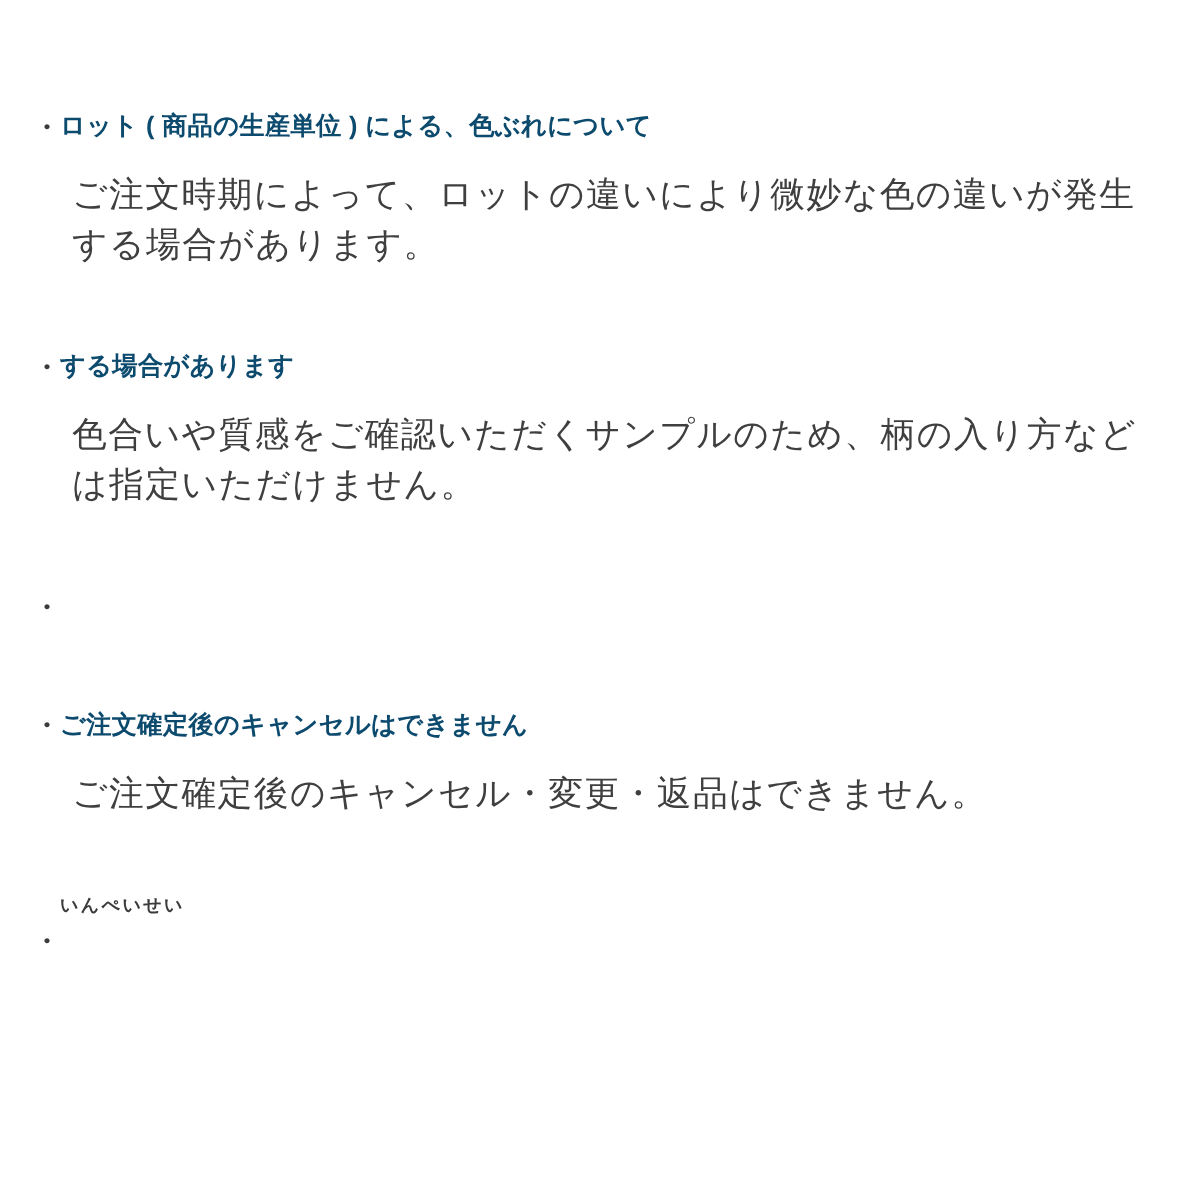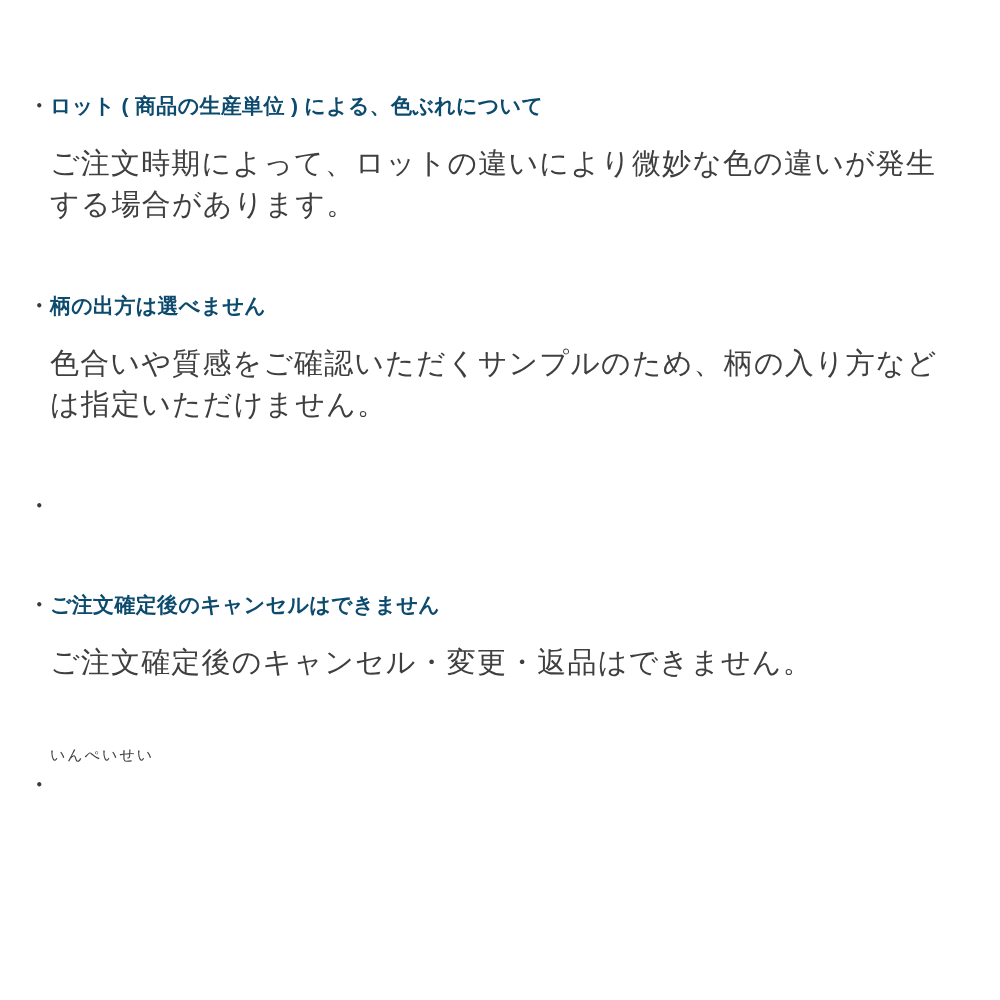--- a/index.html
+++ b/index.html
@@ -37,33 +37,33 @@
     color: #3b3b3b;
   }
   .heading {
     font-size: 21px;
     font-weight: bold;
     line-height: 36px;
     letter-spacing: 0.015em;
     color: #0c4a6e;
   }
   .body-text {
-    margin: 19px 0 0 22px;
+    margin: 19px 0 0 32px;
     font-size: 29px;
     font-weight: normal;
     line-height: 41px;
     letter-spacing: 0.04em;
     color: #3f3f3f;
     white-space: pre-line;
     max-width: 930px;
   }
   .furigana {
     margin: 0 0 3px 22px;
     font-size: 15px;
-    font-weight: normal;
+    font-weight: bold;
     letter-spacing: 2px;
     line-height: 18px;
     color: #3b3b3b;
   }
 </style>
 </head>
 <body>
 
 <div class="page">
 
@@ -72,21 +72,21 @@
       <span class="bullet">・</span>
       <span class="heading">ロット ( 商品の生産単位 ) による、色ぶれについて</span>
     </div>
     <div class="body-text">ご注文時期によって、ロットの違いにより微妙な色の違いが発生
 する場合があります。</div>
   </div>
 
   <div class="section">
     <div class="heading-row">
       <span class="bullet">・</span>
-      <span class="heading">柄の出方は選べません</span>
+      <span class="heading">する場合があります</span>
     </div>
     <div class="body-text">色合いや質感をご確認いただくサンプルのため、柄の入り方など
 は指定いただけません。</div>
   </div>
 
   <div class="section">
     <div class="heading-row">
       <span class="bullet">・</span>
     </div>
   </div>

